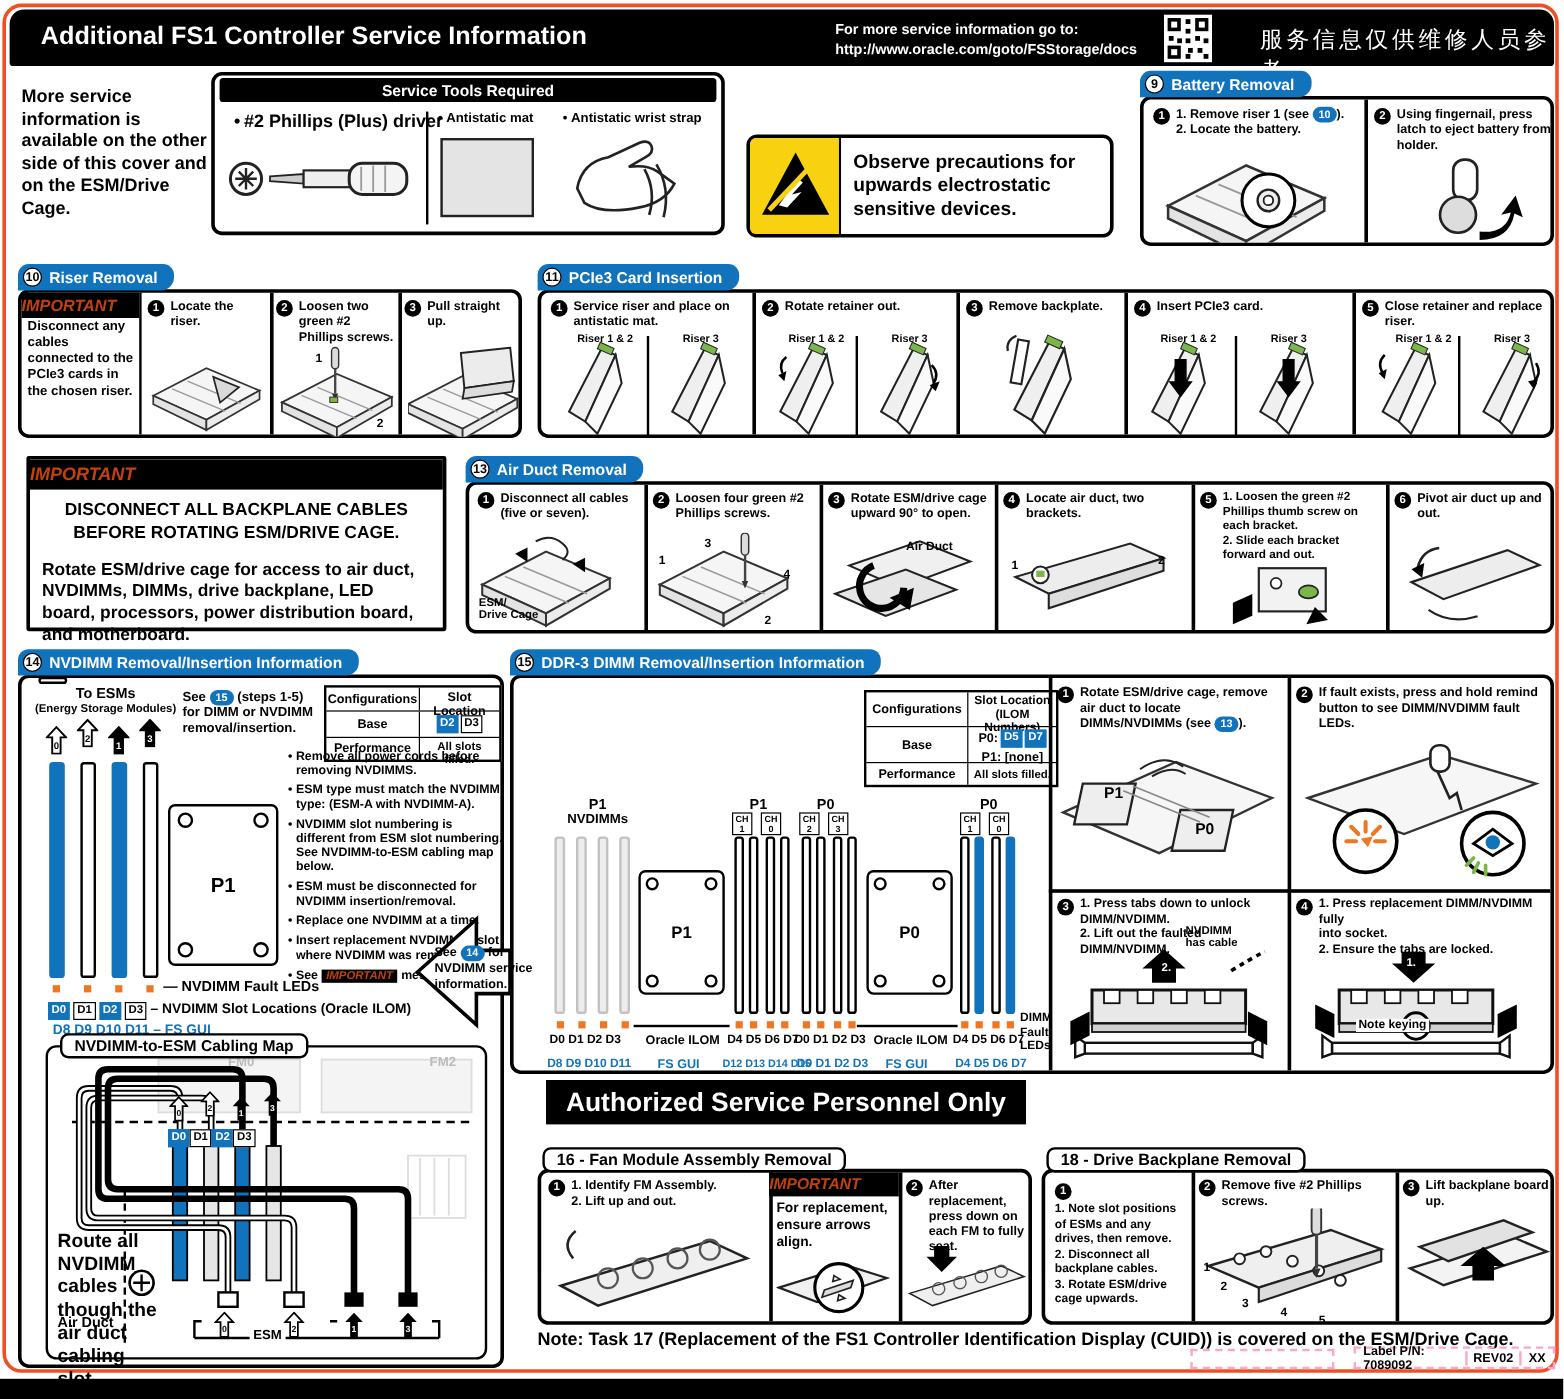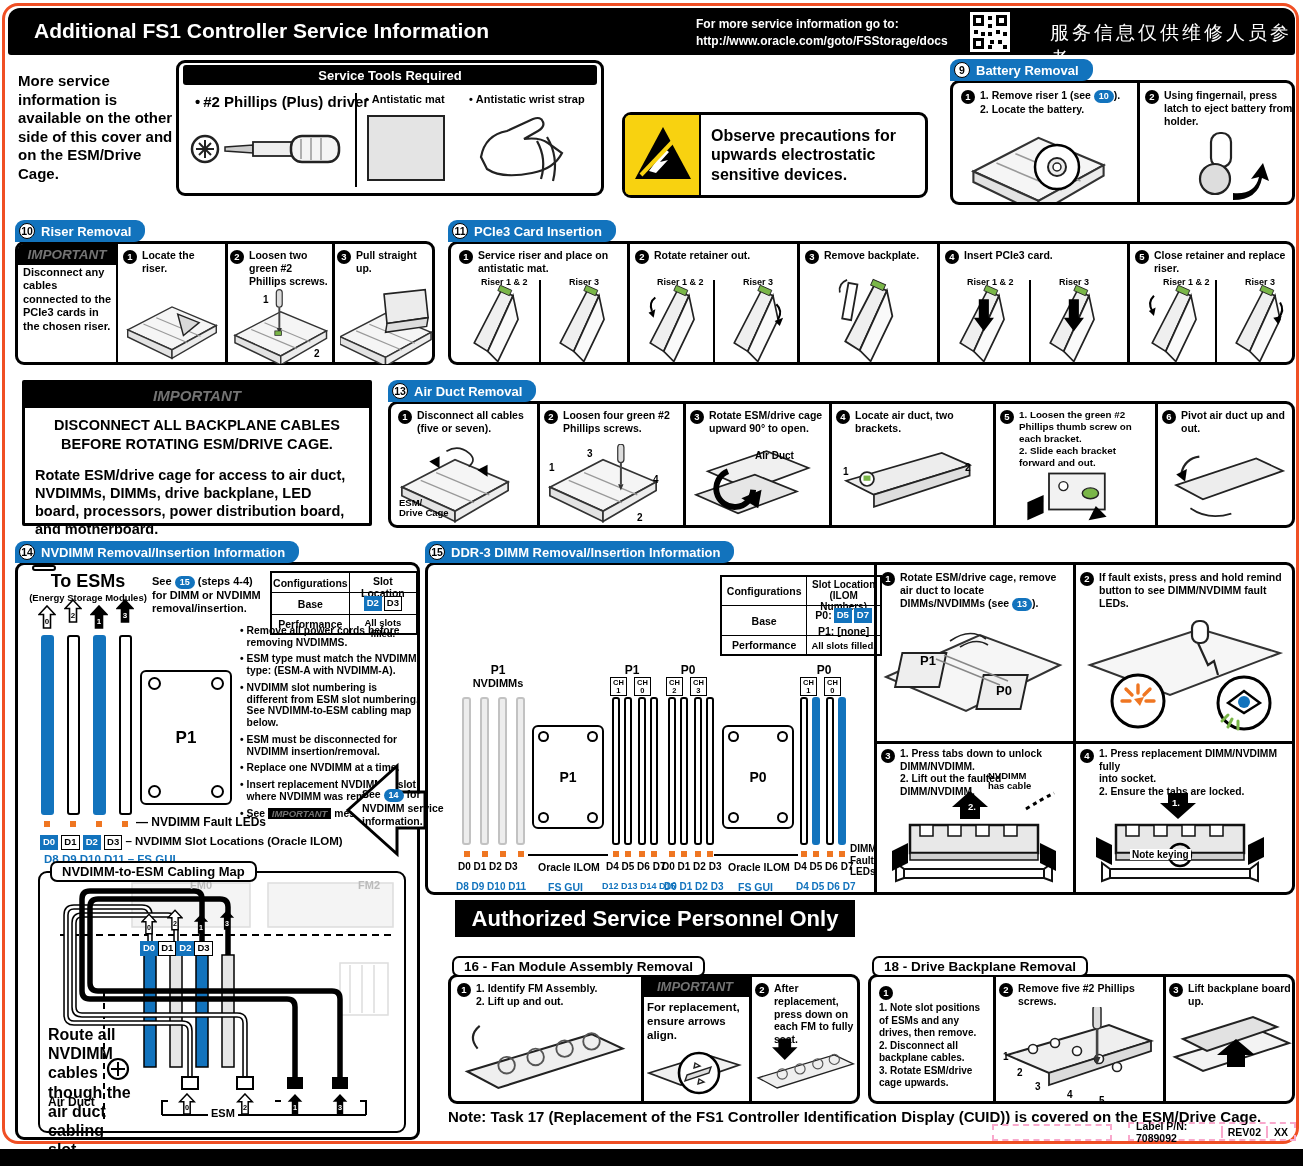--- a/index.html
+++ b/index.html
@@ -21,21 +21,21 @@
   font-size:10.5px;display:flex;align-items:center;justify-content:center}
 .wtab{position:absolute;background:#fff;border:2.5px solid #000;border-radius:7px;padding:1px 10px;font-size:13.5px;z-index:3;white-space:nowrap}
 .badge{flex:none;width:14px;height:14px;border-radius:50%;background:#000;color:#fff;font-size:9.5px;
   display:inline-flex;align-items:center;justify-content:center;margin-top:1px}
 .cap{display:flex;gap:5px;font-size:10.5px;line-height:1.22;align-items:flex-start}
 .vdiv{position:absolute;width:2.5px;background:#000}
 .hdiv{position:absolute;height:2.5px;background:#000}
 .ref{display:inline-block;background:#1273bd;color:#fff;border-radius:8px;padding:0 5px;font-size:9px;line-height:13px}
 .chip{display:inline-block;border:1.5px solid #000;padding:0 2px;font-size:9.5px;line-height:12.5px;background:#fff;color:#000}
 .chip.bl{background:#1273bd;border-color:#1273bd;color:#fff}
-.impstrip{background:#000;color:#737373;font-style:italic;text-align:center}
+.impstrip{background:#000;color:#c2410c;font-style:italic;text-align:left}
 .slot{position:absolute;border:2px solid #000;border-radius:3px;background:#fff}
 .slot.bl{background:#1273bd;border-color:#1273bd}
 .slot.gr{border-color:#c2c2c2;background:#ededed}
 .led{position:absolute;width:6px;height:6px;background:#ef7622}
 .blue{color:#1273bd}
 .gray{color:#bbb}
 .tblbox{position:absolute;border:2.5px solid #000;background:#fff;font-size:10.5px}
 .trow{display:flex;border-top:1.5px solid #000}
 .trow:first-child{border-top:none}
 .tc1{width:54%;border-right:1.5px solid #000;display:flex;align-items:center;justify-content:center;text-align:center;padding:2px}
@@ -412,25 +412,25 @@
     <path d="M30,70 q20,14 46,6" fill="none" stroke="#222" stroke-width="2"></path>
   </svg>
 </div>
 
 <div class="tab" style="left:15px;top:541px">
   <span class="numc">14</span>
   <span>NVDIMM Removal/Insertion Information</span>
 </div>
 <div class="panel" style="left:15px;top:562px;width:405px;height:578px">
   <div class="abs" style="left:6px;top:6px;width:128px;text-align:center">
-    <div style="font-size:18px">To ESMs</div>
+    <div style="font-size:12px">To ESMs</div>
     <div style="font-size:9.5px">(Energy Storage Modules)</div>
   </div>
   <div class="abs" style="left:134px;top:10px;width:114px;font-size:11px;line-height:1.2">
-    <span>See</span> <span class="ref">15</span> <span>(steps 4-4) for DIMM or NVDIMM removal/insertion.</span>
+    <span>See</span> <span class="ref">15</span> <span>(steps 1-5) for DIMM or NVDIMM removal/insertion.</span>
   </div>
   <div class="tblbox" style="left:252px;top:6px;width:148px">
     <div class="trow" style="height:19px">
           <div class="tc1">Configurations</div>
           <div class="tc2">Slot Location</div>
         </div>
     <div class="trow" style="height:22px">
           <div class="tc1">Base</div>
       <div class="tc2">
             <span class="chip bl">D2</span>

